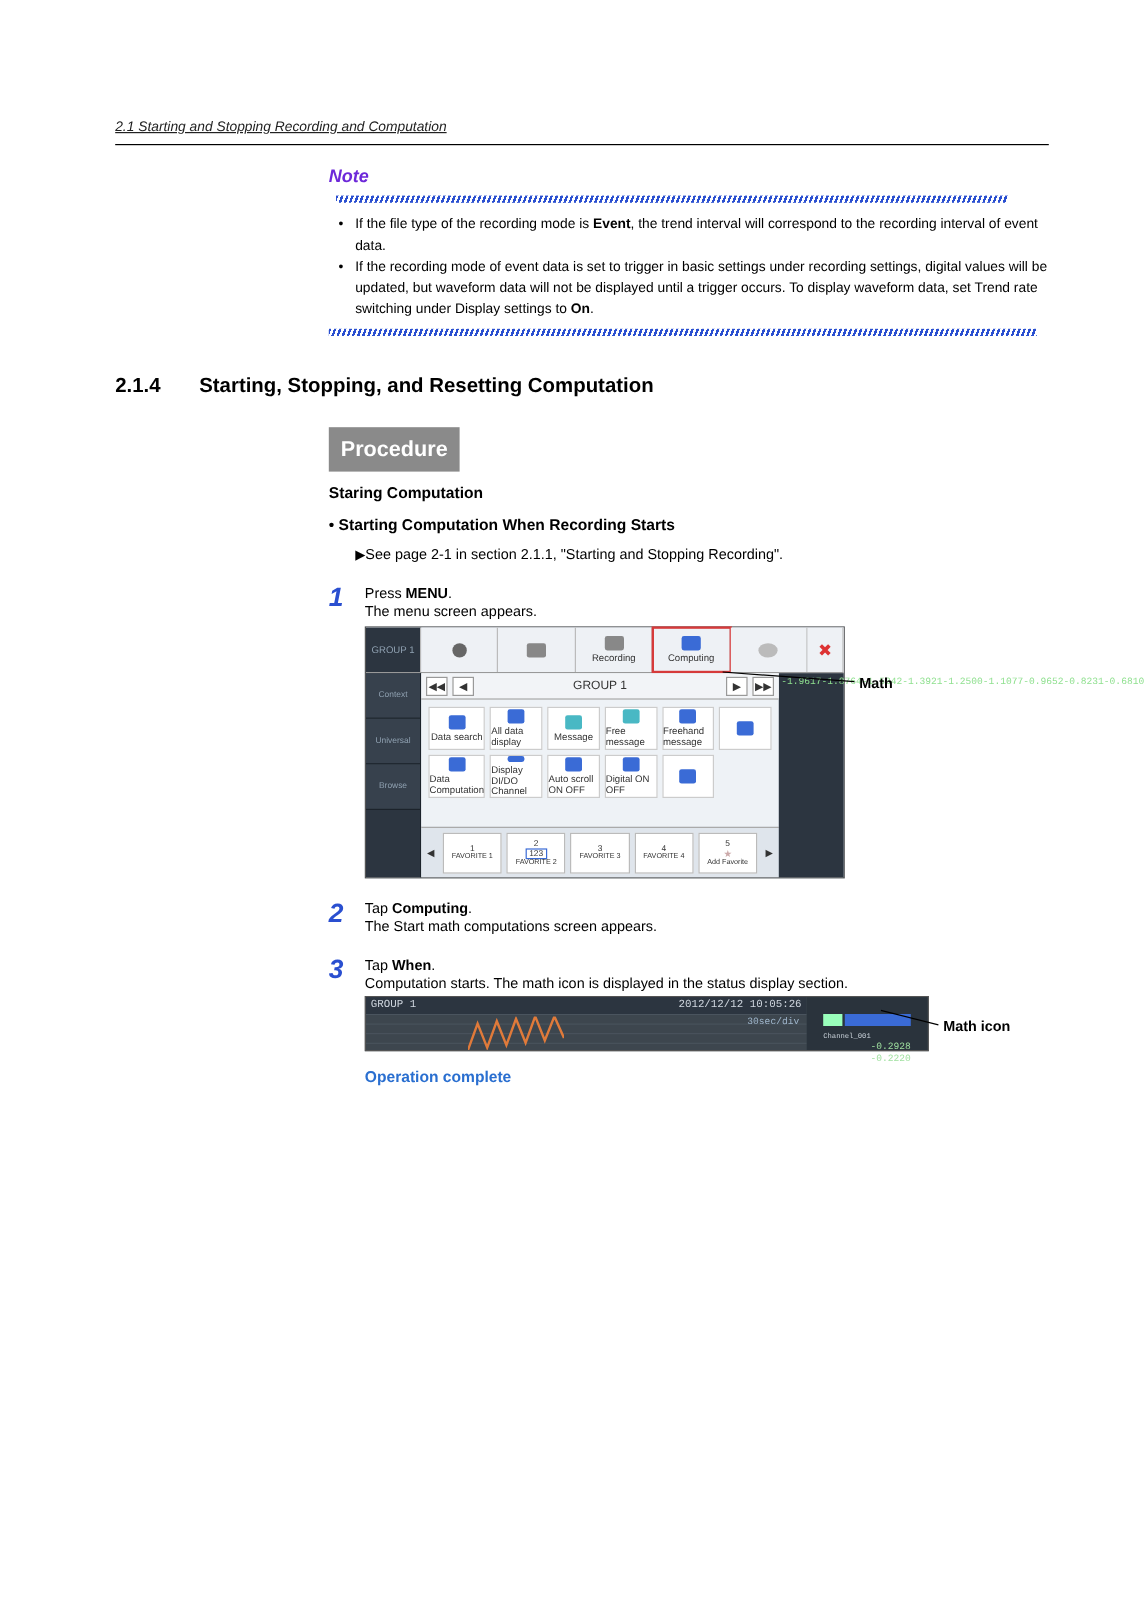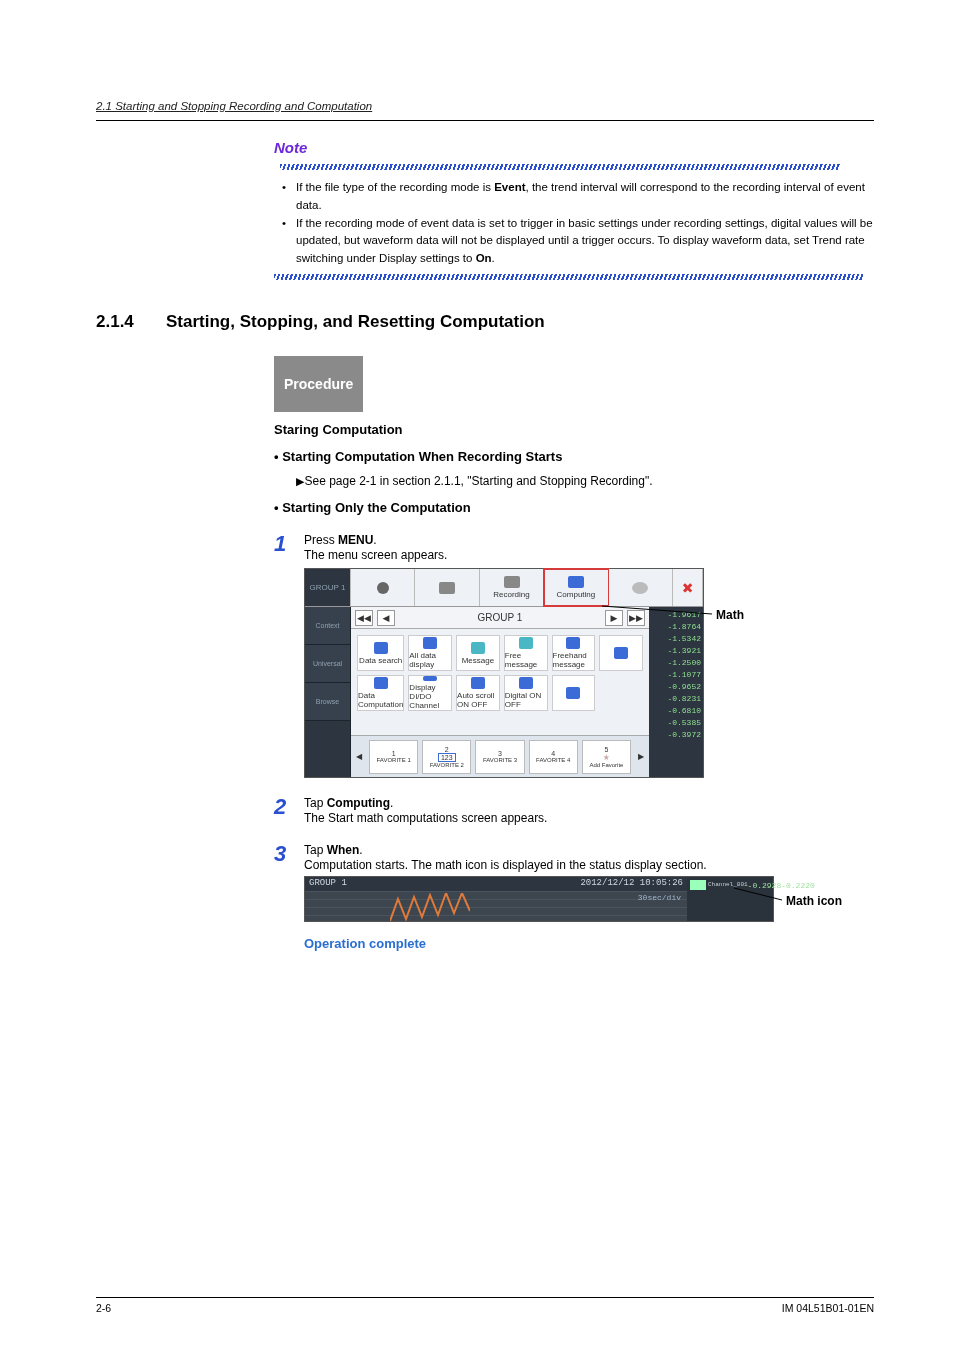--- a/index.html
+++ b/index.html
@@ -16,21 +16,21 @@
   .note-list { margin-top: 4px; padding-left: 22px; font-size: 11.5px; line-height: 1.55; list-style: none; }
   .note-list li::before { content: "•"; position: absolute; margin-left: -14px; }
   .note-list li { position: relative; }
   .note-list b { font-weight: bold; }
 
   .sec-row { display: flex; margin-top: 32px; }
   .sec-num { width: 70px; font-size: 17px; font-weight: bold; }
   .sec-title { font-size: 17px; font-weight: bold; }
 
   .content { margin-left: 178px; margin-top: 24px; }
-  .proc-badge { display: inline-block; background: #8a8a8a; color: #fff; font-size: 14px; font-weight: bold; padding: 20px 10px; }
+  .proc-badge { display: inline-block; background: #8a8a8a; color: #fff; font-size: 18px; font-weight: bold; padding: 8px 10px; }
   .h-sub { font-size: 13px; font-weight: bold; margin-top: 10px; }
   .bullet { font-size: 13px; font-weight: bold; margin-top: 12px; }
   .bullet::before { content: "•  "; }
   .see { font-size: 12px; margin-top: 10px; margin-left: 22px; }
   .see .tri { font-size: 11px; }
 
   .step { display: flex; margin-top: 18px; }
   .step-num { width: 30px; color: #2a4fd0; font-style: italic; font-weight: bold; font-size: 22px; line-height: 1; }
   .step-body { flex: 1; font-size: 12px; }
   .step-body .lead { font-size: 12px; }
@@ -45,40 +45,40 @@
   .ss-body { display:flex; height: 170px; }
   .ss-main { flex:1; display:flex; flex-direction:column; }
   .ss-grp { height: 22px; background:#f2f4f7; border-bottom:1px solid #aaa; display:flex; align-items:center; justify-content:center; font-size:10px; position:relative; }
   .ss-nav { position:absolute; top:3px; height:16px; width:18px; background:#fff; border:1px solid #999; display:flex; align-items:center; justify-content:center; font-size:9px; }
   .ss-grid { flex:1; background:#eef2f6; padding:6px; display:grid; grid-template-columns: repeat(6, 1fr); grid-auto-rows: 36px; gap:4px; }
   .ss-cell { background:#fff; border:1px solid #ccc; display:flex; flex-direction:column; align-items:center; justify-content:center; gap:2px; }
   .glyph-blue { width:14px; height:12px; background:#3a6bd6; border-radius:2px; }
   .glyph-cyan { width:14px; height:12px; background:#49b8c4; border-radius:2px; }
   .ss-fav { height: 42px; background:#dfe5ec; border-top:1px solid #aaa; display:flex; align-items:center; }
   .ss-fav .fav { flex:1; height:34px; margin:0 2px; background:#fff; border:1px solid #bbb; display:flex; flex-direction:column; align-items:center; justify-content:center; }
-  .ss-vals { width: 54px; background:#2c3540; color:#8fe08f; display:flex; flex-direction:column; padding:3px 2px; font-size:8px; font-family: 'Courier New', monospace; align-items: flex-end; }
+  .ss-vals { width: 54px; background:#2c3540; color:#8fe08f; display:flex; flex-direction:row; padding:3px 2px; font-size:8px; font-family: 'Courier New', monospace; }
   .ss-vals span { margin-bottom: 3px; }
   .ss-top .tbtn { flex:1; border-right:1px solid #bbb; display:flex; flex-direction:column; align-items:center; justify-content:center; gap:2px; background:#eef1f5; }
   .ss-top .tbtn.grp1 { width:46px; flex:none; background:#2c3540; color:#8fa0b0; }
   .ss-top .tbtn.end { flex:none; width:30px; }
   .ss-top .tglyph { width:16px; height:12px; background:#888; border-radius:2px; }
   .ss-top .home { background:#666; border-radius:50%; width:12px; height:12px; }
   .comp-hi { outline: 2px solid #d63a3a; outline-offset: -1px; }
 
   .callout-line { position: relative; }
   .callout-lbl { font-size: 12px; font-weight: bold; position:absolute; }
 
   .mathicon-shot { width: 470px; border:1px solid #555; background:#3d464e; display:flex; font-size:8px; color:#c8d0d8; height:46px; position:relative; }
   .mi-left { flex:1; background:#3d464e; position:relative; }
   .mi-left .hdr { background:#2c3540; height:14px; padding:1px 4px; font-family:'Courier New', monospace; color:#cfd6de; display:flex; justify-content:space-between; font-size:9px; }
   .mi-left .wave { position:absolute; top:14px; left:0; right:0; bottom:0; background:
       linear-gradient(#4a545e 1px, transparent 1px) 0 0/100% 8px,
       #3d464e; }
   .mi-left .wave svg { position:absolute; bottom:0; left:85px; width:80px; height:28px; }
-  .mi-right { width:86px; background:#2a333c; display:flex; padding:3px; font-family:'Courier New', monospace; }
+  .mi-right { width:101px; background:#2a333c; display:flex; flex-direction:column; padding:14px; font-family:'Courier New', monospace; }
   .mi-right .chip { background:#3a6bd6; height:10px; margin-bottom:2px; }
   .mi-right .row { display:flex; justify-content:space-between; color:#9fe09f; margin-top:1px; }
 
   .op-complete { color:#2a6fd0; font-weight:bold; font-size:13px; margin-top:14px; }
 
   .footer { position:absolute; bottom: 36px; left: 96px; right: 80px; display:flex; justify-content:space-between; font-size:10.5px; border-top:1px solid #000; padding-top:4px; }
 </style>
 </head>
 <body>
 
@@ -108,21 +108,20 @@
 
   <div class="content">
     <span class="proc-badge">Procedure</span>
     <div class="h-sub">Staring Computation</div>
 
     <div class="bullet">Starting Computation When Recording Starts</div>
     <div class="see">
       <span class="tri">▶</span><span>See page 2-1 in section 2.1.1, "Starting and Stopping Recording".</span>
     </div>
 
-    <div class="bullet">Starting Only the Computation</div>
 
     
     <div class="step">
       <div class="step-num">1</div>
       <div class="step-body">
         <div class="lead">Press <b>MENU</b>.</div>
         <div class="sub">The menu screen appears.</div>
 
         <div class="screens">
           <div class="screens-row callout-line">
@@ -318,18 +317,14 @@
               </svg>
           </div>
         </div>
 
         <div class="op-complete">Operation complete</div>
       </div>
     </div>
 
   </div>
 
-  <div class="footer">
-    <span>2-6</span>
-    <span>IM 04L51B01-01EN</span>
-  </div>
 
 </div>
 
 </body></html>

